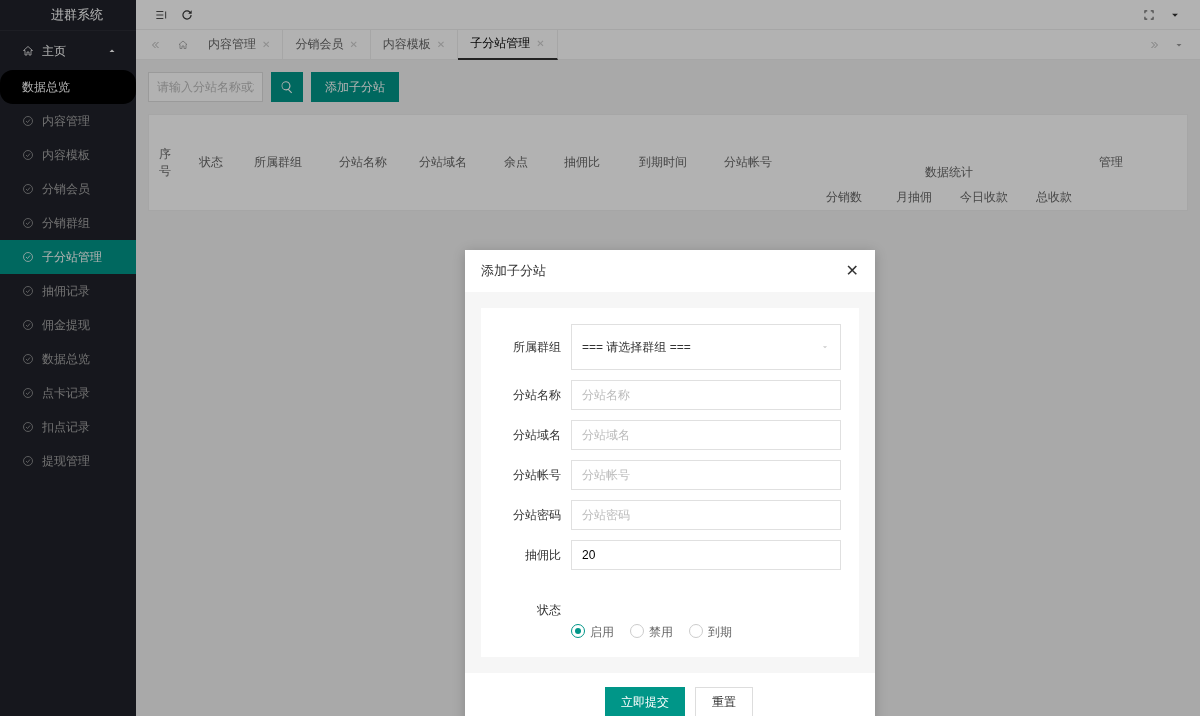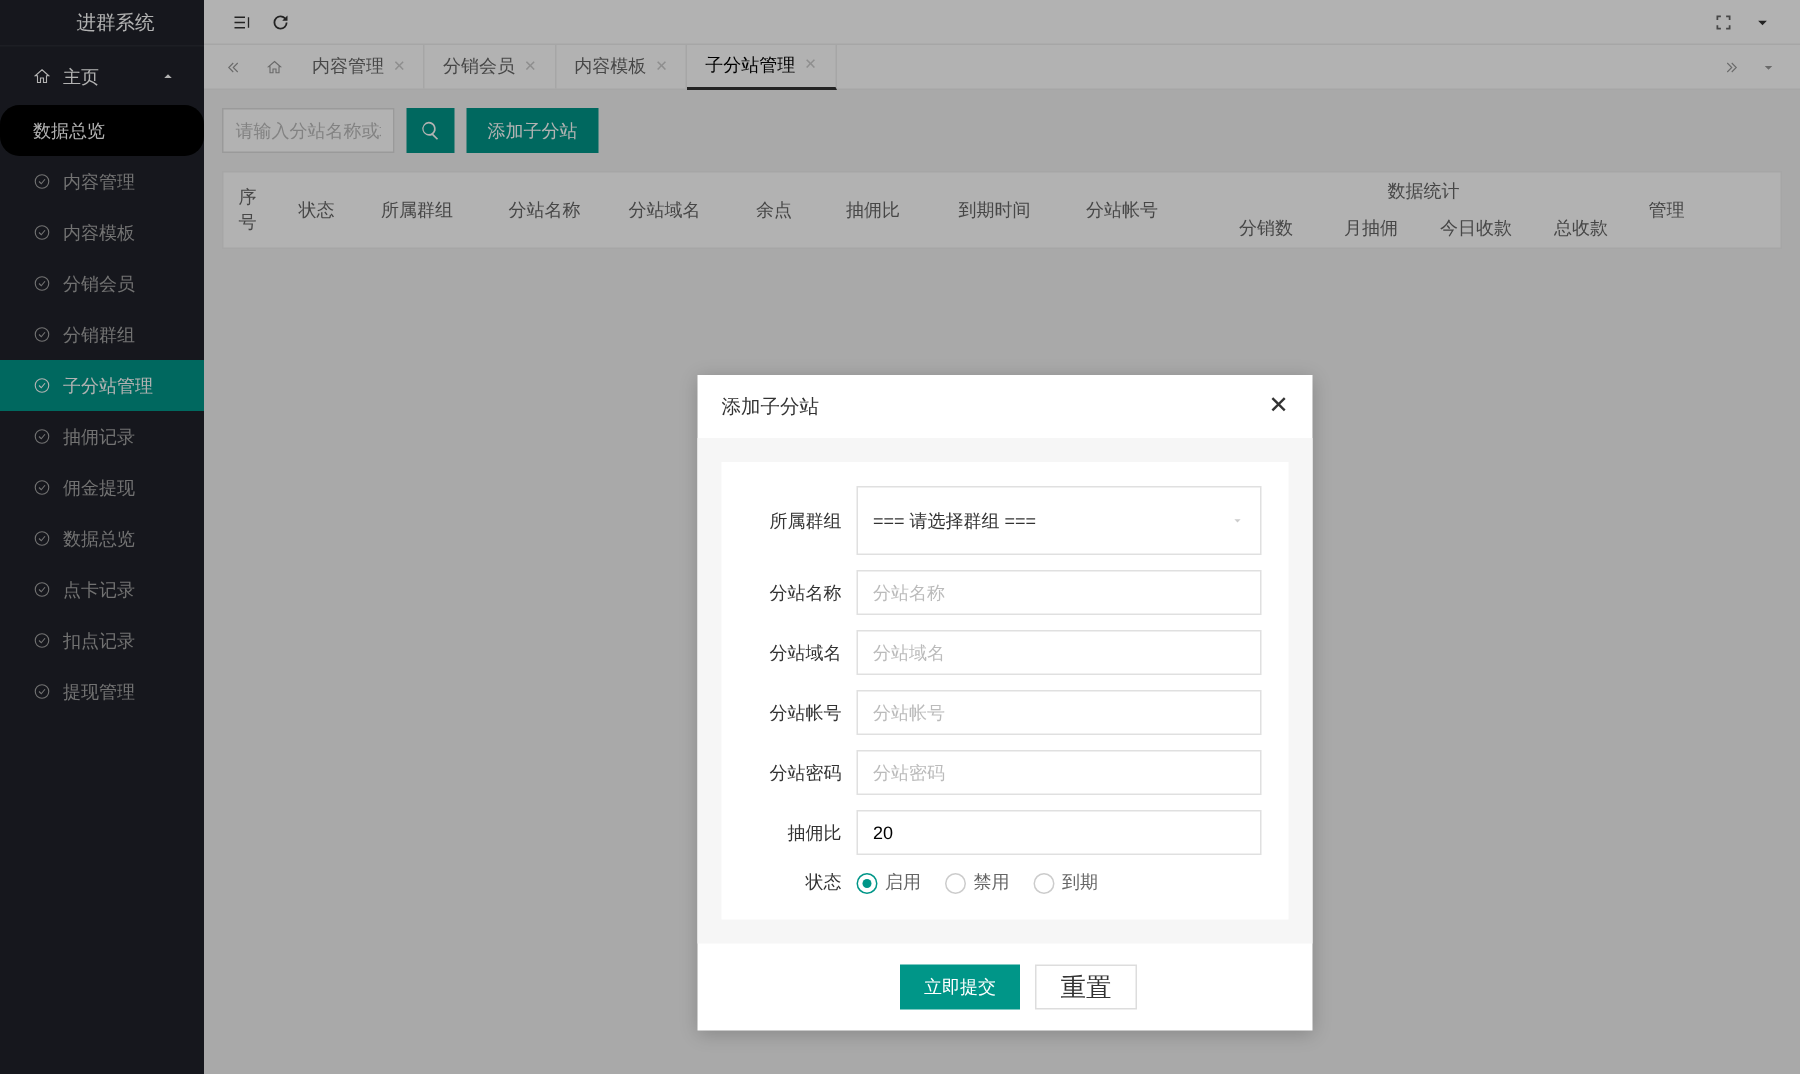--- a/index.html
+++ b/index.html
@@ -30,45 +30,45 @@
     .toolbar { display: flex; gap: 8px; margin-bottom: 12px; }
     .search-input { width: 115px; height: 30px; border: 1px solid #ddd; padding: 0 8px; font-size: 12px; background: #fff; }
     .search-input::placeholder { color: #bbb; }
     .btn-search { width: 32px; height: 30px; background: #009688; border: none; display: flex; align-items: center; justify-content: center; cursor: pointer; }
     .btn-search svg { width: 14px; height: 14px; fill: #fff; }
     .btn-add { height: 30px; padding: 0 14px; background: #009688; color: #fff; border: none; font-size: 12px; cursor: pointer; }
     
     .table { background: #fff; border: 1px solid #eee; }
     .table-header { display: flex; font-size: 12px; color: #666; }
     .th { padding: 8px 10px; display: flex; align-items: center; justify-content: flex-start; }
-    .th-stats { display: flex; flex-direction: column; align-items: center; justify-content: center; }
+    .th-stats { display: flex; flex-direction: column; align-items: center; justify-content: center; margin-top: 45px; }
     .th-stats-label { padding: 4px 0; width: 100%; text-align: center; }
     .th-stats-sub { display: flex; width: 100%; }
     .th-stats-sub span { flex: 1; text-align: center; padding: 4px 0; }
     
     .overlay { position: absolute; inset: 0; background: rgba(0,0,0,0.3); }
     .modal { position: absolute; left: 465px; top: 250px; width: 410px; background: #fff; box-shadow: 0 2px 12px rgba(0,0,0,0.2); }
     .modal-header { height: 42px; line-height: 42px; padding: 0 16px; font-size: 13px; color: #333; display: flex; justify-content: space-between; align-items: center; }
     .modal-close { font-size: 16px; cursor: pointer; color: #333; }
     .modal-body { padding: 16px; background: #f6f6f6; }
     .form-card { background: #fff; padding: 16px 18px; }
     .form-row { display: flex; align-items: center; margin-bottom: 10px; }
     .form-label { width: 62px; text-align: right; font-size: 12px; color: #333; margin-right: 10px; }
     .form-input { flex: 1; height: 30px; border: 1px solid #e0e0e0; padding: 0 10px; font-size: 12px; }
     .form-input::placeholder { color: #bbb; }
     .form-select { flex: 1; height: 46px; border: 1px solid #e0e0e0; padding: 0 10px; font-size: 12px; display: flex; align-items: center; justify-content: space-between; color: #333; }
     .form-select svg { width: 10px; height: 10px; fill: #ccc; }
     .radio-group { display: flex; gap: 16px; }
-    .radio-item { display: flex; align-items: center; font-size: 12px; color: #666; cursor: pointer; }
+    .radio-item { display: flex; align-items: flex-start; font-size: 12px; color: #666; cursor: pointer; margin-top: 44px; }
     .radio-circle { width: 14px; height: 14px; border: 1px solid #ccc; border-radius: 50%; margin-right: 5px; display: flex; align-items: center; justify-content: center; }
     .radio-circle.checked { border-color: #009688; }
     .radio-dot { width: 6px; height: 6px; background: #009688; border-radius: 50%; }
     .modal-footer { padding: 14px; display: flex; justify-content: center; gap: 10px; margin-left: 18px; }
     .btn-submit { height: 30px; padding: 0 16px; background: #009688; color: #fff; border: none; font-size: 12px; cursor: pointer; }
-    .btn-reset { height: 30px; padding: 0 16px; background: #fff; color: #333; border: 1px solid #ddd; font-size: 17px; cursor: pointer; }
+    .btn-reset { height: 30px; padding: 0 16px; background: #fff; color: #333; border: 1px solid #ddd; font-size: 12px; cursor: pointer; }
   </style>
 </head>
 <body>
 
 <div class="sidebar">
   <div class="logo">进群系统</div>
   <div class="nav-header">
     <span style="display:flex;align-items:center;gap:8px;">
       <svg viewBox="0 0 24 24">
           <path d="M12 3l9 8h-3v9h-4v-6h-4v6H6v-9H3z" fill="none" stroke="#fff" stroke-width="1.5"></path>

